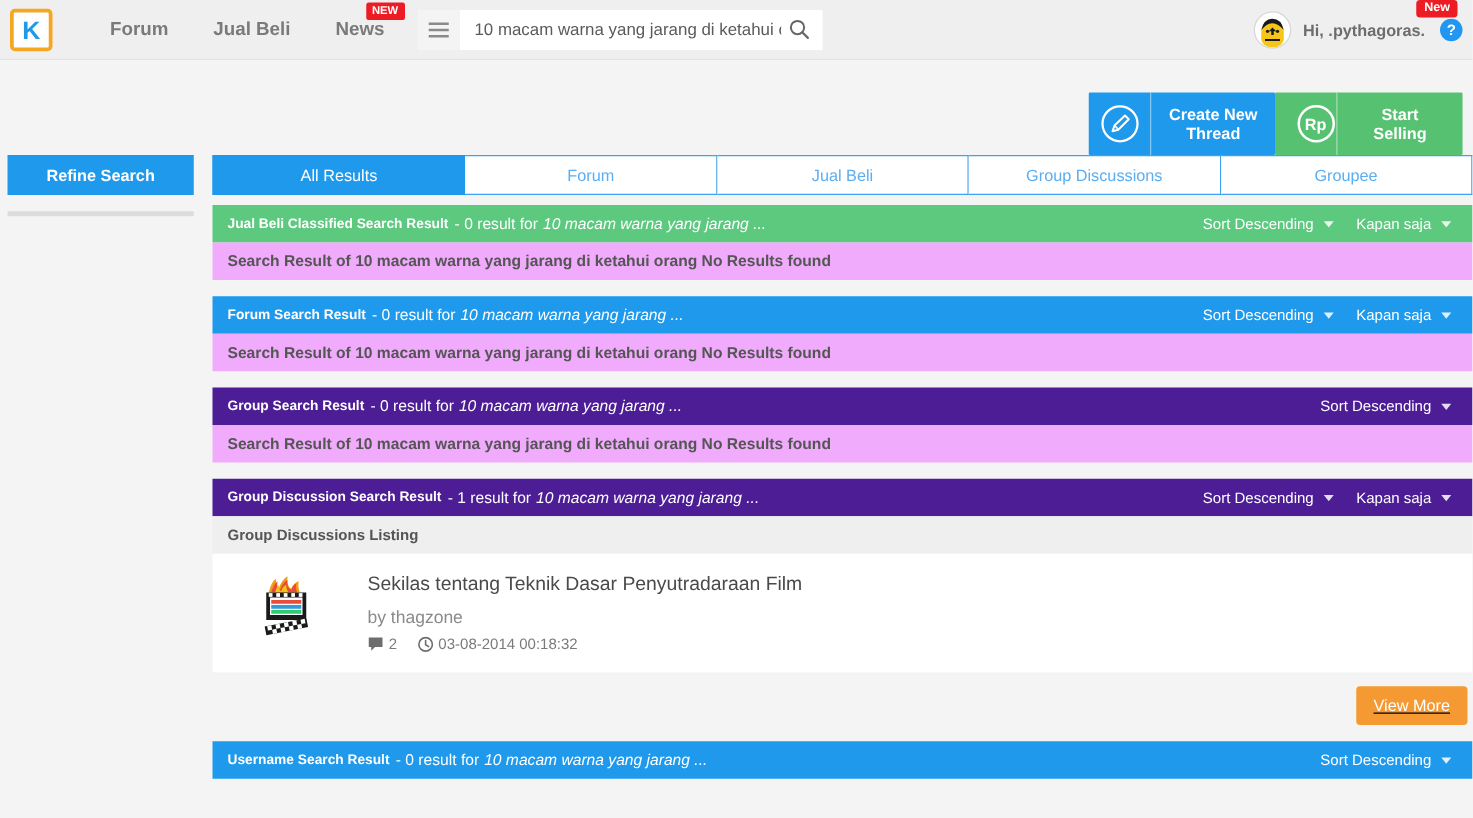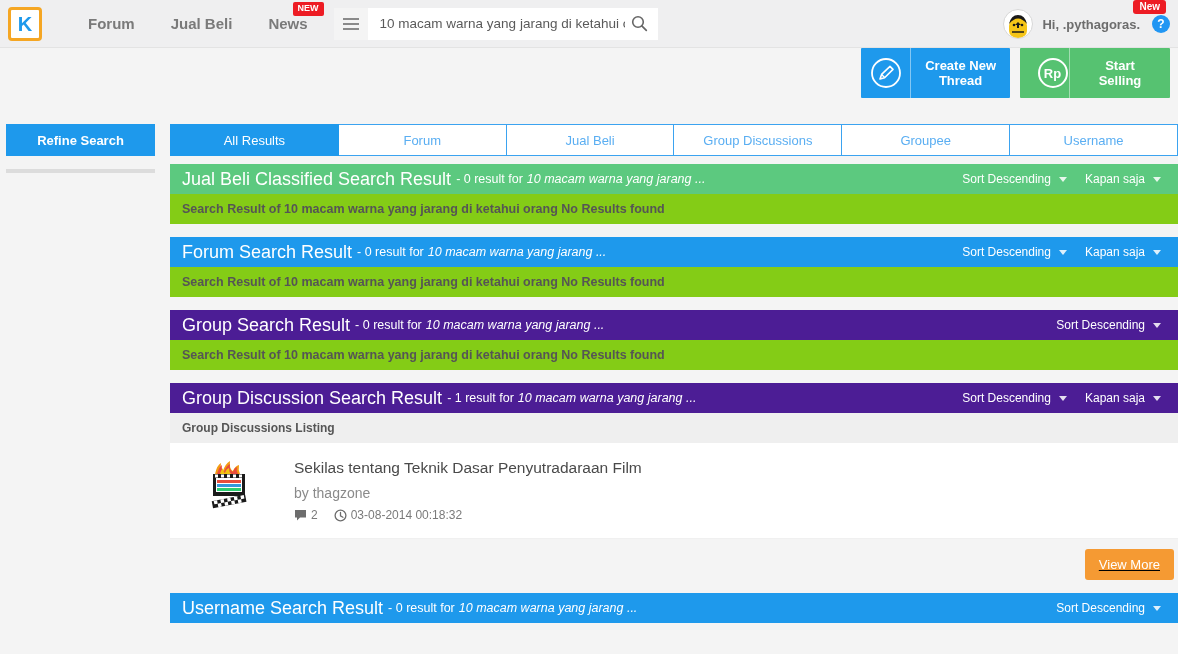--- a/index.html
+++ b/index.html
@@ -137,24 +137,23 @@
     color: #fff;
     font-size: 12px; font-weight: bold;
     display: flex; align-items: center; justify-content: center;
     cursor: pointer;
   }
 
   
   .actionrow {
     height: 76px;
     display: flex;
-    align-items: flex-start;
+    align-items: flex-end;
     justify-content: flex-end;
     padding-right: 8px;
-    gap: 10px;
     background: #f4f4f4;
   }
   .actbtn {
     display: flex;
     align-items: stretch;
     height: 50px;
     cursor: pointer;
     border-radius: 1px;
   }
   .actbtn.blue { background: #1e99ec; }
@@ -254,22 +253,22 @@
     height: 30px;
     display: flex;
     align-items: center;
     padding: 0 10px 0 12px;
     color: #fff;
   }
   .panel-head.green { background: #5cc97f; }
   .panel-head.blue { background: #1e99ec; }
   .panel-head.purple { background: #4c1d95; }
   .panel-title {
-    font-size: 18px;
-    font-weight: normal;
+    font-size: 11px;
+    font-weight: bold;
     white-space: nowrap;
   }
   .panel-sub {
     font-size: 12.5px;
     margin-left: 5px;
     white-space: nowrap;
   }
   .panel-query {
     font-size: 12.5px;
     font-style: italic;
@@ -293,21 +292,21 @@
     white-space: nowrap;
   }
   .caret {
     width: 0; height: 0;
     border-left: 4px solid transparent;
     border-right: 4px solid transparent;
     border-top: 5px solid #fff;
     opacity: .85;
   }
   .panel-body {
-    background: #84cc16;
+    background: #f0abfc;
     min-height: 30px;
     display: flex;
     align-items: center;
     padding: 7px 12px;
     font-size: 12.5px;
     font-weight: bold;
     color: #555;
   }
   .panel-body.listing-label {
     background: #efefef;
@@ -468,23 +467,20 @@
       <span>Forum</span>
     </div>
     <div class="tab">
       <span>Jual Beli</span>
     </div>
     <div class="tab">
       <span>Group Discussions</span>
     </div>
     <div class="tab">
       <span>Groupee</span>
-    </div>
-    <div class="tab">
-      <span>Username</span>
     </div>
   </div>
 </div>
 
 <div class="content">
 
   <div class="sidebar">
     <div class="sidebar-divider"></div>
   </div>
 

